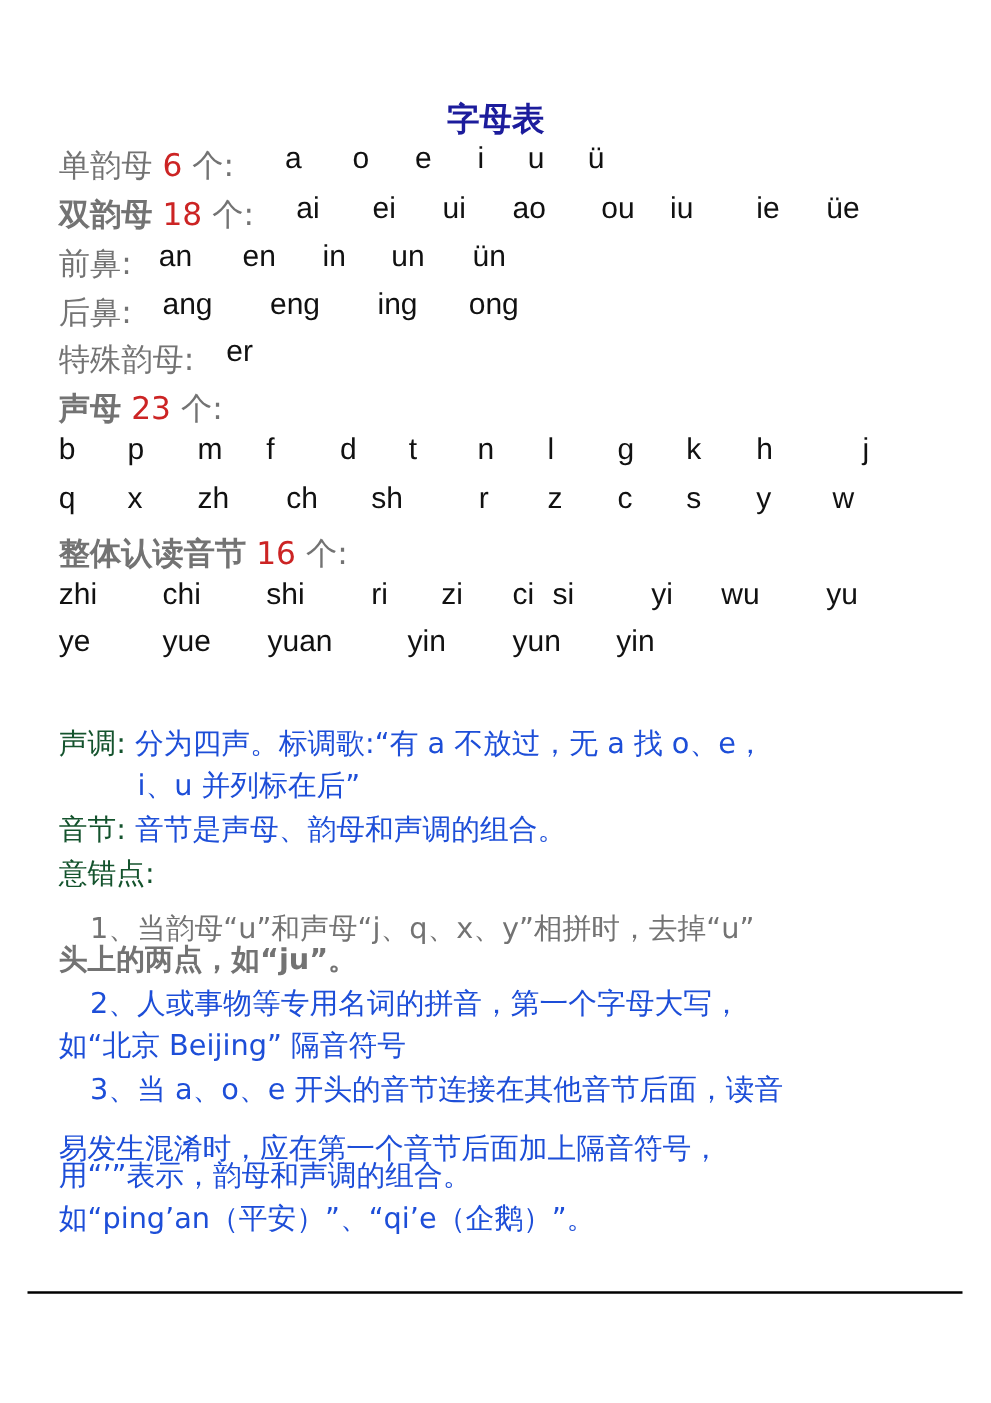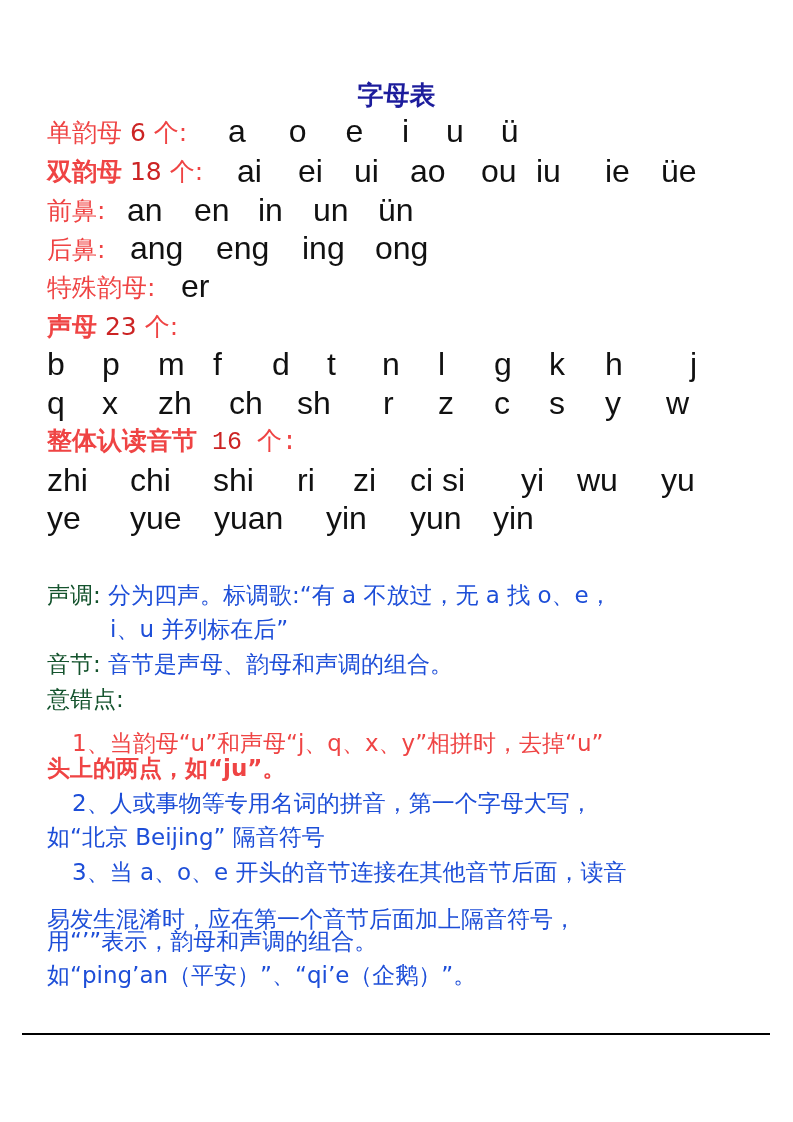--- a/index.html
+++ b/index.html
@@ -2,25 +2,25 @@
 <html><head>
 <meta charset="utf-8">
 <style>
   html, body { margin: 0; padding: 0; background: #ffffff; }
   body { width: 793px; height: 1122px; position: relative; overflow: hidden;
          font-family: "DejaVu Sans", "Liberation Sans", sans-serif; color: #111; }
   .abs { position: absolute; white-space: nowrap; }
   .title { top: 78px; left: 0; width: 793px; text-align: center; font-size: 26px;
            font-weight: bold; color: #1c1c9c; }
   .line { font-size: 25px; line-height: 36px; }
-  .blue { color: #ef4444; }
+  .blue { color: #737373; }
   .red { color: #cc2424; }
   .lbl-red { color: #14532d; }
   .black { color: #1d4ed8; }
-  .pin { font-family: "Liberation Sans", "DejaVu Sans", sans-serif; font-size: 32px; color: #111; }
+  .pin { font-family: "Liberation Sans", "DejaVu Sans", sans-serif; font-size: 24px; color: #111; }
   .body-text { font-size: 23px; line-height: 34px; }
   .rule { position: absolute; left: 22px; top: 1033px; width: 748px; height: 2px; background: #000; }
   .gap { display: inline-block; }
 </style>
 </head>
 <body>
 
 <div class="abs title">字母表</div>
 
 <div class="abs line" style="top:115px;left:47px;">
@@ -99,21 +99,21 @@
   <span class="abs" style="left:229px">ch</span>
   <span class="abs" style="left:297px">sh</span>
   <span class="abs" style="left:383px">r</span>
   <span class="abs" style="left:438px">z</span>
   <span class="abs" style="left:494px">c</span>
   <span class="abs" style="left:549px">s</span>
   <span class="abs" style="left:605px">y</span>
   <span class="abs" style="left:666px">w</span>
 </div>
 
-<div class="abs line" style="top:425px;left:47px;font-family:Liberation Mono, monospace;">
+<div class="abs line" style="top:425px;left:47px;">
   <span class="blue" style="font-weight:bold">整体认读音节</span>
   <span class="red">16</span>
   <span class="blue">个:</span>
 </div>
 <div class="abs pin" style="top:462px;left:0;">
   <span class="abs" style="left:47px">zhi</span>
   <span class="abs" style="left:130px">chi</span>
   <span class="abs" style="left:213px">shi</span>
   <span class="abs" style="left:297px">ri</span>
   <span class="abs" style="left:353px">zi</span>

